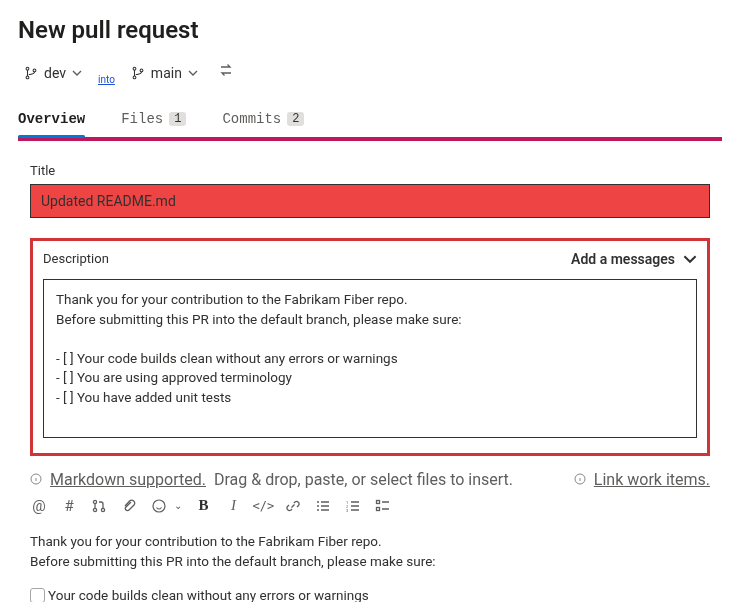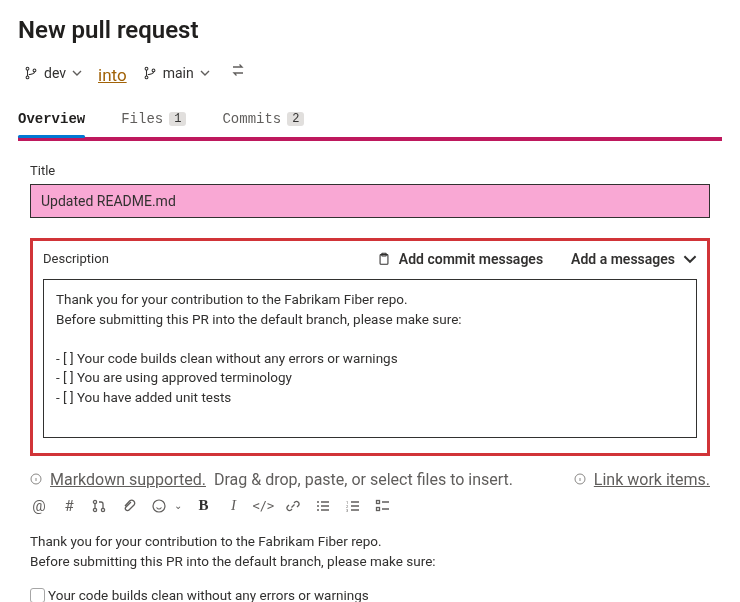--- a/index.html
+++ b/index.html
@@ -10,33 +10,33 @@
     color: #323130;
     background: #fff;
     width: 740px;
   }
   .page { padding: 14px 18px; }
   h1 { font-size: 24px; font-weight: 600; margin: 2px 0 14px 0; color: #201f1e; }
   .branch-row { display: flex; align-items: flex-end; gap: 10px; margin-bottom: 20px; }
   .branch-pick { display: inline-flex; align-items: center; gap: 6px; padding: 4px 6px; cursor: pointer; color: #323130; }
   .branch-pick svg.branch { width: 14px; height: 14px; }
   .branch-pick .chev { width: 10px; height: 10px; }
-  .into { color: #a16207; font-size: 17px; text-decoration: underline; }
+  .into { color: #1d4ed8; font-size: 10px; text-decoration: underline; }
   .swap { padding: 4px; cursor: pointer; color:#605e5c; }
   .swap svg { width:16px; height:16px; }
   .tabs { display: flex; gap: 36px; border-bottom: 4px solid #be185d; font-family: Liberation Mono, monospace; }
   .tab { display: inline-flex; align-items: center; gap: 6px; padding: 6px 0 10px 0; cursor: pointer; color:#605e5c; position:relative; }
   .tab.active { color:#201f1e; font-weight:600; }
   .tab.active::after { content:""; position:absolute; left:0; right:0; bottom:-1px; height:3px; background:#0078d4; border-radius:2px; }
   .badge { background:#e1dfdd; color:#323130; font-size:12px; min-width:16px; text-align:center; padding:0 5px; border-radius:3px; }
   .form-area { padding: 22px 12px 10px 12px; }
   .label { font-size:13px; color:#323130; margin-bottom:6px; }
   input.title-input {
     width:100%; padding:8px 10px; border:1px solid #323130; font-size:14px;
-    font-family:inherit; outline:none; background:#f9a8d4; color:#323130;
+    font-family:inherit; outline:none; background:#ef4444; color:#323130;
   }
   .highlight-box { border:3px solid #d13438; padding:10px 10px 12px 10px; margin-top:20px; }
   .desc-header { display:flex; align-items:flex-start; gap:28px; }
   .desc-header .label { flex:1; margin:0; }
   .hdr-btn { display:inline-flex; align-items:center; gap:8px; font-size:14px; font-weight:600; cursor:pointer; color:#323130; }
   .hdr-btn svg { width:14px; height:14px; }
   .desc-textarea {
     width:100%; margin-top:12px; border:1px solid #323130; padding:10px 12px;
     font-family:inherit; font-size:13.5px; line-height:1.45; resize:none; min-height:120px;
     outline:none; white-space:pre-wrap; color:#323130;
@@ -111,27 +111,20 @@
   </div>
 
   <div class="form-area">
     <div class="label">Title</div>
     <input class="title-input" value="Updated README.md" style="">
 
     <div class="highlight-box">
       <div class="desc-header">
         <div class="label">Description</div>
         <div class="hdr-btn">
-          <svg viewBox="0 0 16 16" fill="none" stroke="#323130" stroke-width="1.2">
-            <rect x="3.5" y="3" width="9" height="11" rx="1"></rect>
-              <rect x="5.5" y="1.5" width="5" height="3" rx="0.5"></rect>
-          </svg>
-          <span>Add commit messages</span>
-        </div>
-        <div class="hdr-btn">
           <span>Add a messages</span>
           <svg viewBox="0 0 10 10" width="10" height="10" fill="none" stroke="#323130" stroke-width="1.4">
               <path d="M1 3l4 4 4-4"></path>
             </svg>
         </div>
       </div>
       <textarea class="desc-textarea" rows="7" style="">Thank you for your contribution to the Fabrikam Fiber repo.
 Before submitting this PR into the default branch, please make sure:
 
 - [ ] Your code builds clean without any errors or warnings

